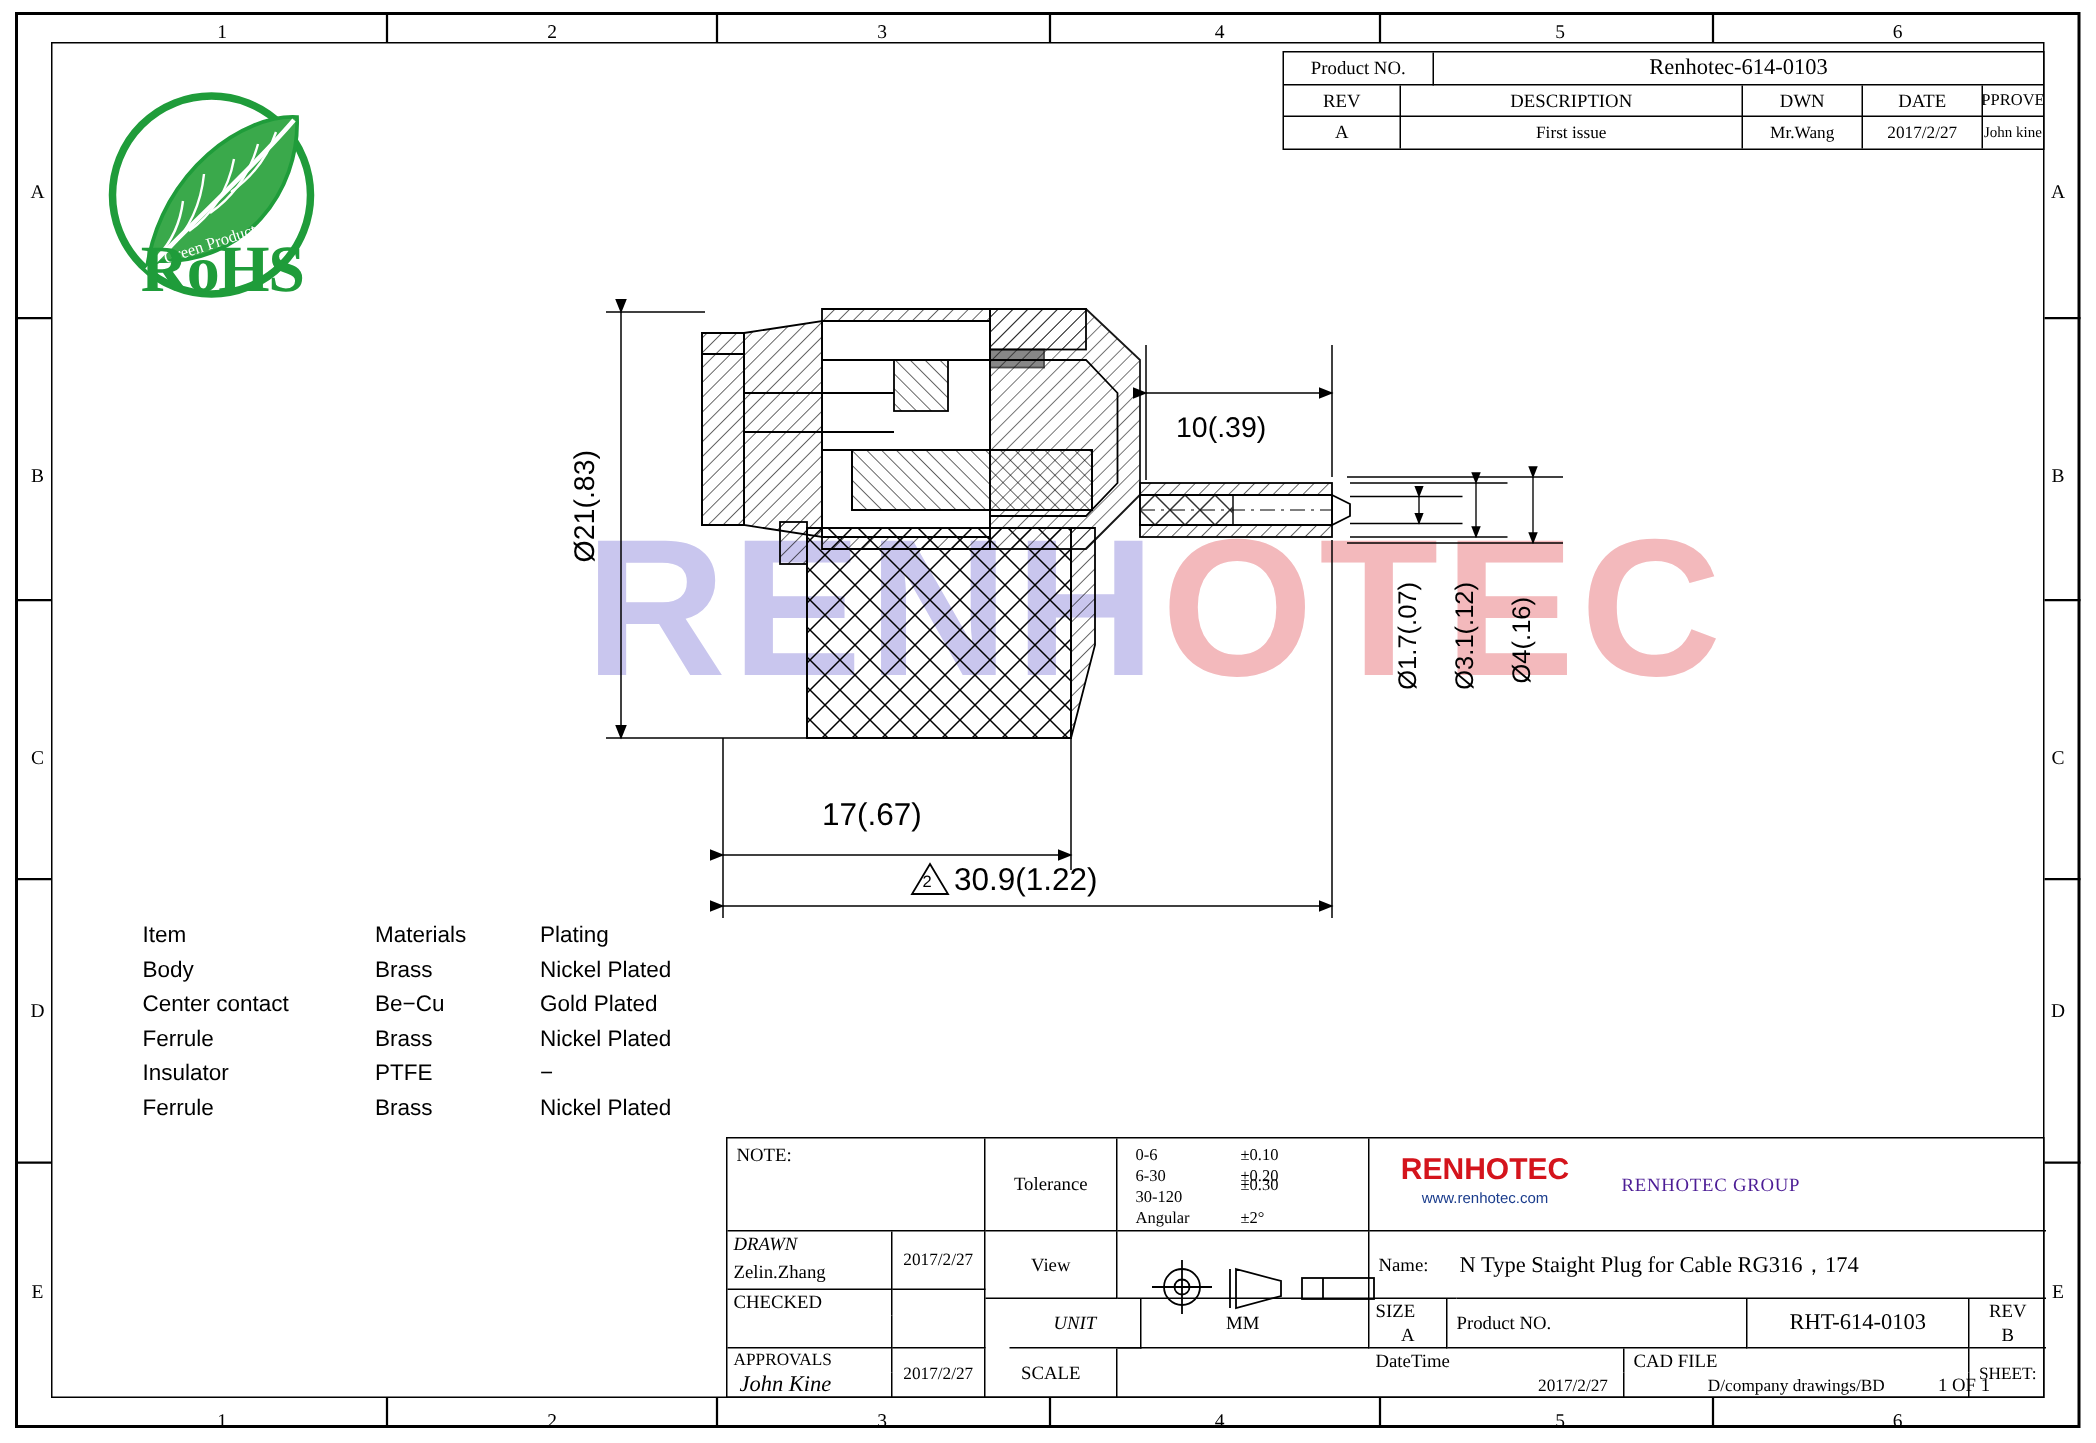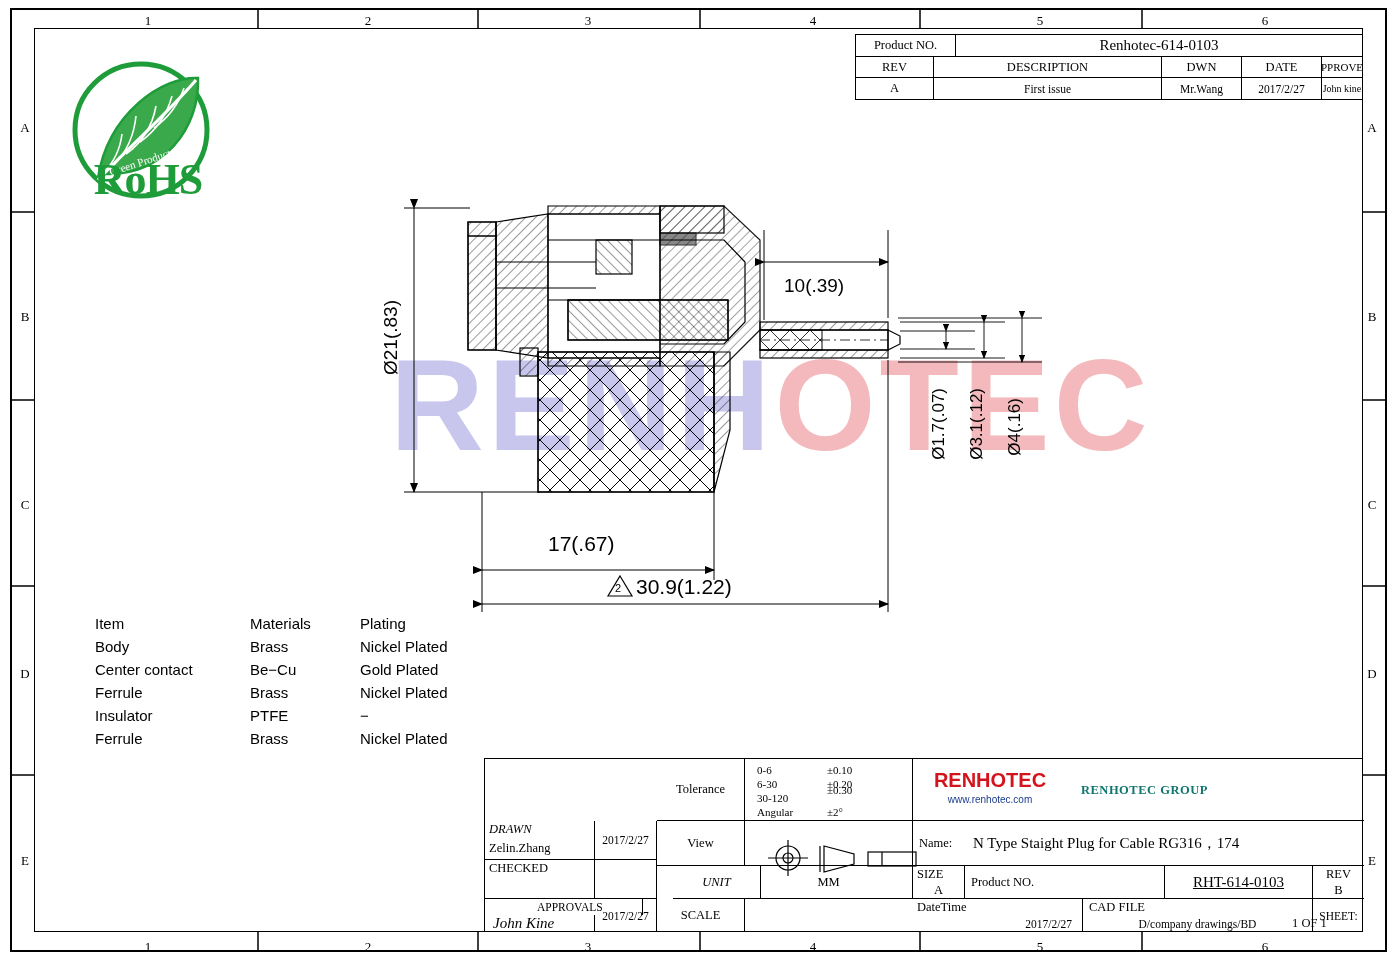--- a/index.html
+++ b/index.html
@@ -28,21 +28,21 @@
   
   .mat{position:absolute;left:95px;top:615px;font-family:"Liberation Sans",sans-serif;font-size:15px;}
   .mat .row{position:relative;height:23px;}
   .mat .c1{position:absolute;left:0;width:155px;}
   .mat .c2{position:absolute;left:155px;width:110px;}
   .mat .c3{position:absolute;left:265px;width:180px;}
 
   
   .btb{position:absolute;left:484px;top:758px;width:879px;height:174px;border:1.5px solid #000;box-sizing:border-box;}
   .btb div{position:absolute;box-sizing:border-box;font-family:"Liberation Serif",serif;font-size:12.5px;display:flex;align-items:center;overflow:hidden;white-space:nowrap;}
-  .grp{font-family:"Liberation Sans",sans-serif;font-weight:bold;font-size:26px;color:#0f766e;letter-spacing:.5px;}
+  .grp{font-family:"Liberation Sans",sans-serif;font-weight:normal;font-size:26px;color:#4c1d95;letter-spacing:.5px;}
 
   
   .dl{position:absolute;font-family:"Liberation Sans",sans-serif;font-size:19px;}
   .vert{writing-mode:vertical-rl;transform:rotate(180deg);}
   svg{position:absolute;left:0;top:0;overflow:visible;}
 </style>
 </head>
 <body>
 
 <div class="frame-outer"></div>
@@ -272,30 +272,31 @@
   </div>
   <div class="row">
     <div class="c1">Ferrule</div>
     <div class="c2">Brass</div>
     <div class="c3">Nickel Plated</div>
   </div>
 </div>
 
 <div class="btb">
 
+  <div style="left:0;top:0;width:172px;height:62px;border-right:1.2px solid #000;border-bottom:1.2px solid #000;padding-left:6px;align-items:flex-start;padding-top:4px;">NOTE:</div>
 
   <div style="left:0;top:62px;width:110px;height:17px;border-right:1.2px solid #000;padding-left:4px;font-style:italic;">DRAWN</div>
   <div style="left:0;top:79px;width:110px;height:22px;border-right:1.2px solid #000;border-bottom:1.2px solid #000;padding-left:4px;">Zelin.Zhang</div>
   <div style="left:110px;top:62px;width:62px;height:39px;border-right:1.2px solid #000;border-bottom:1.2px solid #000;justify-content:center;font-size:11.5px;">2017/2/27</div>
 
   <div style="left:0;top:101px;width:110px;height:17px;border-right:1.2px solid #000;padding-left:4px;">CHECKED</div>
   <div style="left:0;top:118px;width:110px;height:22px;border-right:1.2px solid #000;border-bottom:1.2px solid #000;padding-left:4px;"></div>
   <div style="left:110px;top:101px;width:62px;height:39px;border-right:1.2px solid #000;border-bottom:1.2px solid #000;justify-content:center;font-size:11.5px;"></div>
 
-  <div style="left:0;top:140px;width:110px;height:16px;border-right:1.2px solid #000;padding-left:4px;font-size:11.5px;margin-left:48px;">APPROVALS</div>
+  <div style="left:0;top:140px;width:110px;height:16px;border-right:1.2px solid #000;padding-left:4px;font-size:11.5px;">APPROVALS</div>
   <div style="left:0;top:156px;width:110px;height:17px;border-right:1.2px solid #000;padding-left:8px;font-family:'Liberation Serif',serif;font-style:italic;font-size:15px;">John Kine</div>
   <div style="left:110px;top:140px;width:62px;height:33px;border-right:1.2px solid #000;justify-content:center;font-size:11.5px;">2017/2/27</div>
 
   <div style="left:172px;top:0;width:88px;height:62px;border-right:1.2px solid #000;border-bottom:1.2px solid #000;justify-content:center;">Tolerance</div>
   <div style="left:172px;top:62px;width:88px;height:45px;border-right:1.2px solid #000;border-bottom:1.2px solid #000;justify-content:center;">View</div>
   <div style="left:188px;top:107px;width:88px;height:33px;border-right:1.2px solid #000;border-bottom:1.2px solid #000;justify-content:center;font-style:italic;">UNIT</div>
   <div style="left:172px;top:140px;width:88px;height:33px;border-right:1.2px solid #000;justify-content:center;">SCALE</div>
 
   <div style="left:260px;top:0;width:168px;height:62px;border-right:1.2px solid #000;border-bottom:1.2px solid #000;"></div>
   <div style="left:272px;top:4px;width:70px;height:14px;font-size:11px;">0-6</div>
@@ -315,21 +316,21 @@
   <div style="left:440px;top:10px;width:130px;height:22px;justify-content:center;font-family:'Liberation Sans',sans-serif;font-weight:bold;font-size:20px;color:#d4141c;">RENHOTEC</div>
   <div style="left:440px;top:33px;width:130px;height:14px;justify-content:center;font-family:'Liberation Sans',sans-serif;font-size:10px;color:#1a3c8c;">www.renhotec.com</div>
   <div class="grp" style="left:596px;top:14px;width:280px;height:34px;">RENHOTEC GROUP</div>
 
   <div style="left:428px;top:62px;width:58px;height:45px;border-bottom:1.2px solid #000;padding-left:6px;">Name:</div>
   <div style="left:486px;top:62px;width:393px;height:45px;border-bottom:1.2px solid #000;font-size:15px;padding-left:2px;">N Type Staight Plug for Cable RG316，174</div>
 
   <div style="left:428px;top:107px;width:52px;height:16px;border-right:1.2px solid #000;padding-left:4px;">SIZE</div>
   <div style="left:428px;top:123px;width:52px;height:17px;border-right:1.2px solid #000;border-bottom:1.2px solid #000;justify-content:center;">A</div>
   <div style="left:480px;top:107px;width:200px;height:33px;border-right:1.2px solid #000;border-bottom:1.2px solid #000;padding-left:6px;">Product NO.</div>
-  <div style="left:680px;top:107px;width:148px;height:33px;border-right:1.2px solid #000;border-bottom:1.2px solid #000;justify-content:center;font-size:15px;text-decoration:underline;">RHT-614-0103</div>
+  <div style="left:680px;top:107px;width:148px;height:33px;border-right:1.2px solid #000;border-bottom:1.2px solid #000;justify-content:center;font-size:15px;">RHT-614-0103</div>
   <div style="left:828px;top:107px;width:51px;height:16px;border-bottom:0;justify-content:center;">REV</div>
   <div style="left:828px;top:123px;width:51px;height:17px;border-bottom:1.2px solid #000;justify-content:center;">B</div>
 
   <div style="left:428px;top:140px;width:170px;height:16px;border-right:1.2px solid #000;padding-left:4px;">DateTime</div>
   <div style="left:428px;top:156px;width:170px;height:17px;border-right:1.2px solid #000;justify-content:flex-end;padding-right:10px;font-size:11.5px;">2017/2/27</div>
   <div style="left:598px;top:140px;width:230px;height:16px;border-right:1.2px solid #000;padding-left:6px;">CAD FILE</div>
   <div style="left:598px;top:156px;width:230px;height:17px;border-right:1.2px solid #000;justify-content:center;font-size:11.5px;">D/company drawings/BD</div>
   <div style="left:828px;top:140px;width:51px;height:33px;justify-content:center;font-size:11.5px;">SHEET:</div>
 </div>
 

